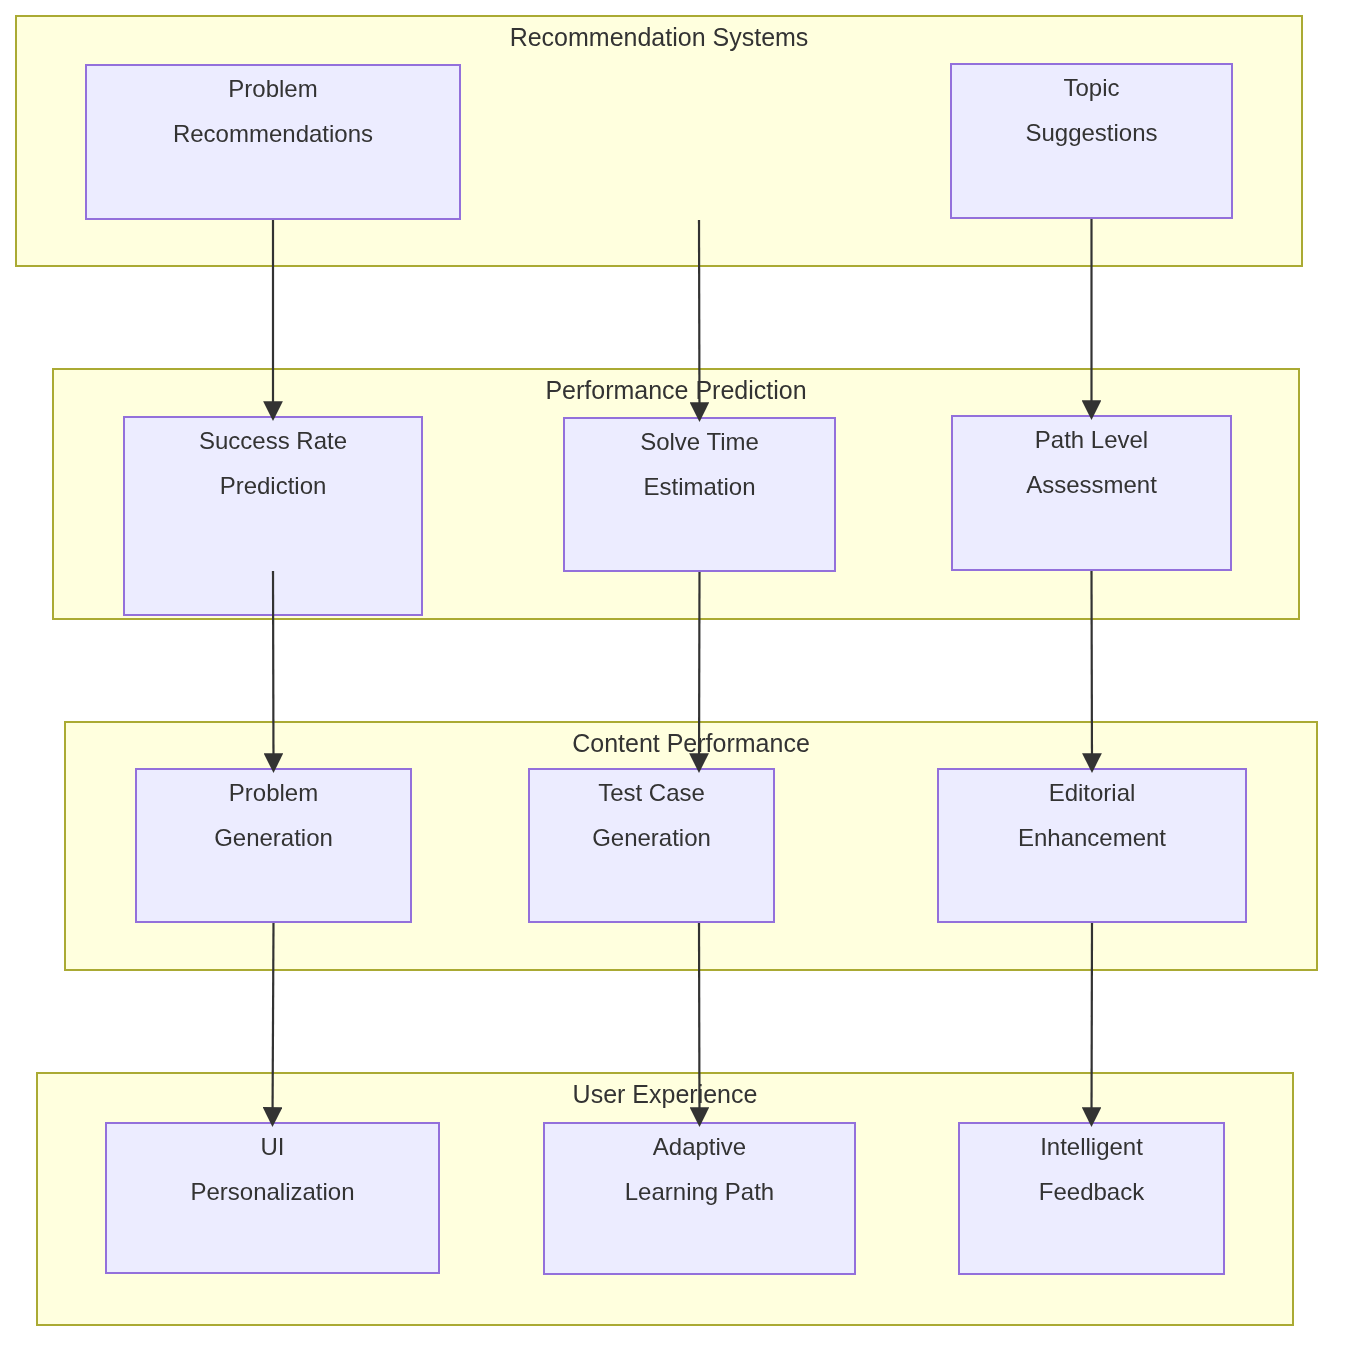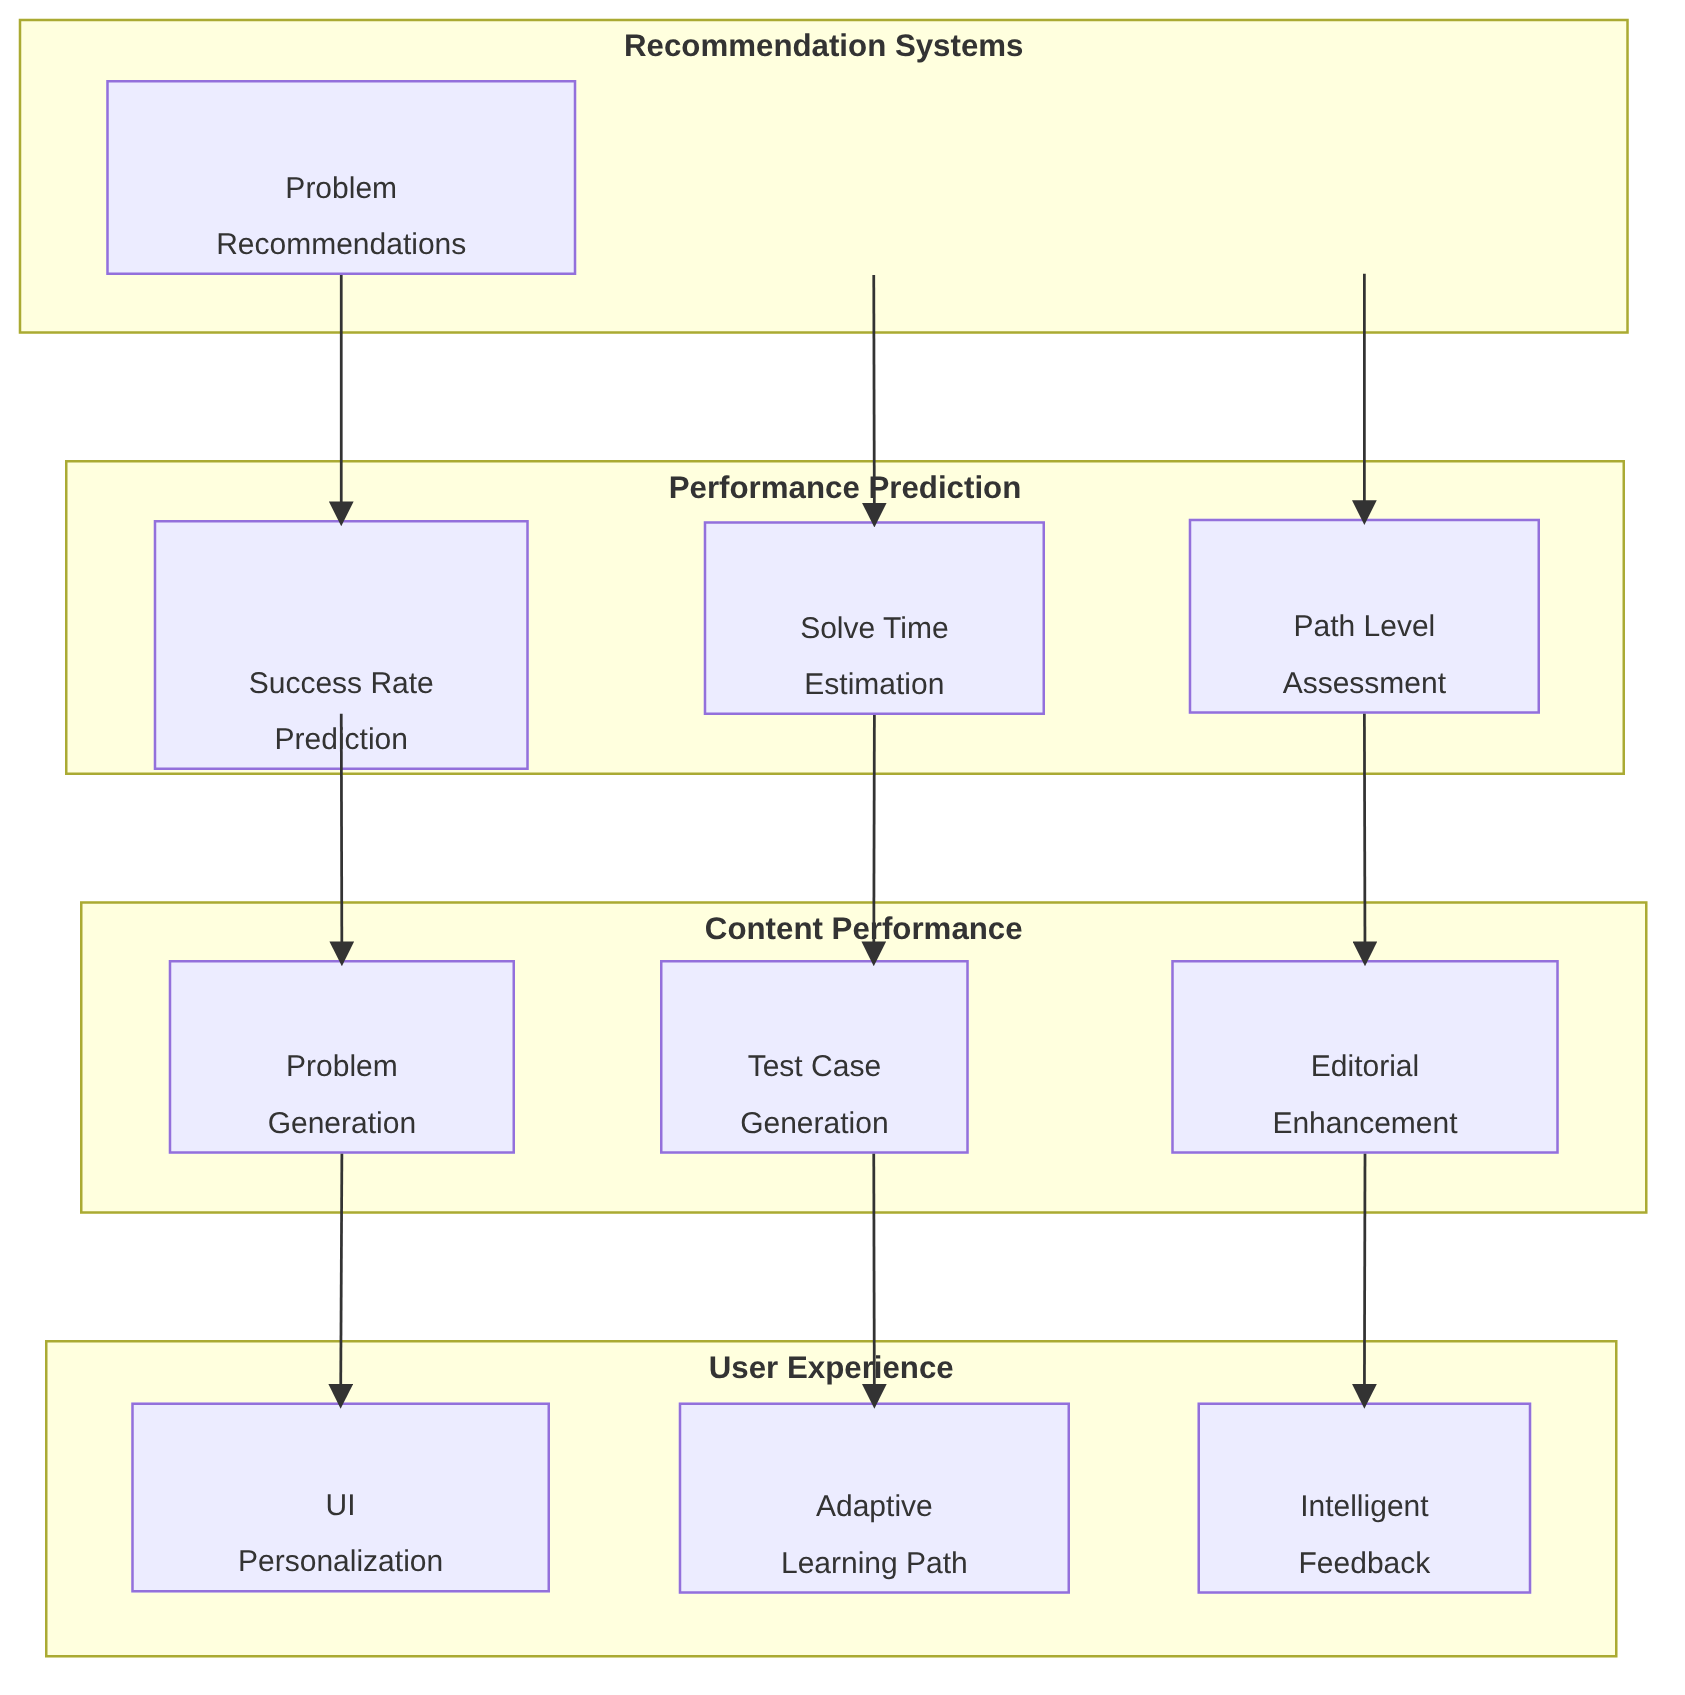--- a/index.html
+++ b/index.html
@@ -16,30 +16,30 @@
     background:var(--group-fill,#ffffde);
     border:2.5px solid var(--group-border,#aaaa33);
     box-sizing:border-box;
     z-index:1;
   }
   .band-title{
     position:absolute;
     top:6px;left:0;right:0;
     text-align:center;
     font-size:25px;
-    font-weight:700;
+    font-weight:400;
     color:var(--text-color,#333333);
   }
   .node{
     position:absolute;
     background:var(--node-fill,#ececff);
     border:2.5px solid var(--node-border,#9370db);
     box-sizing:border-box;
     display:flex;
-    align-items:flex-end;
+    align-items:flex-start;
     justify-content:center;
     text-align:center;
     z-index:2;
   }
   .node-label{
     font-size:24px;
     line-height:1.875;
     white-space:pre-line;
     color:var(--text-color,#333333);
   }
@@ -72,20 +72,24 @@
     <div class="band-title">Content Performance</div>
   </div>
 
   <div class="band" style="left:36px;top:1072px;width:1258px;height:254px">
     <div class="band-title">User Experience</div>
   </div>
 
   <div class="node" style="left:85px;top:64px;width:376px;height:156px">
     <div class="node-label">Problem
 Recommendations</div>
+  </div>
+  <div class="node" style="left:950px;top:63px;width:283px;height:156px">
+    <div class="node-label">Topic
+Suggestions</div>
   </div>
 
   <div class="node" style="left:123px;top:416px;width:300px;height:200px">
     <div class="node-label">Success Rate
 Prediction</div>
   </div>
   <div class="node" style="left:563px;top:417px;width:273px;height:155px">
     <div class="node-label">Solve Time
 Estimation</div>
   </div>

